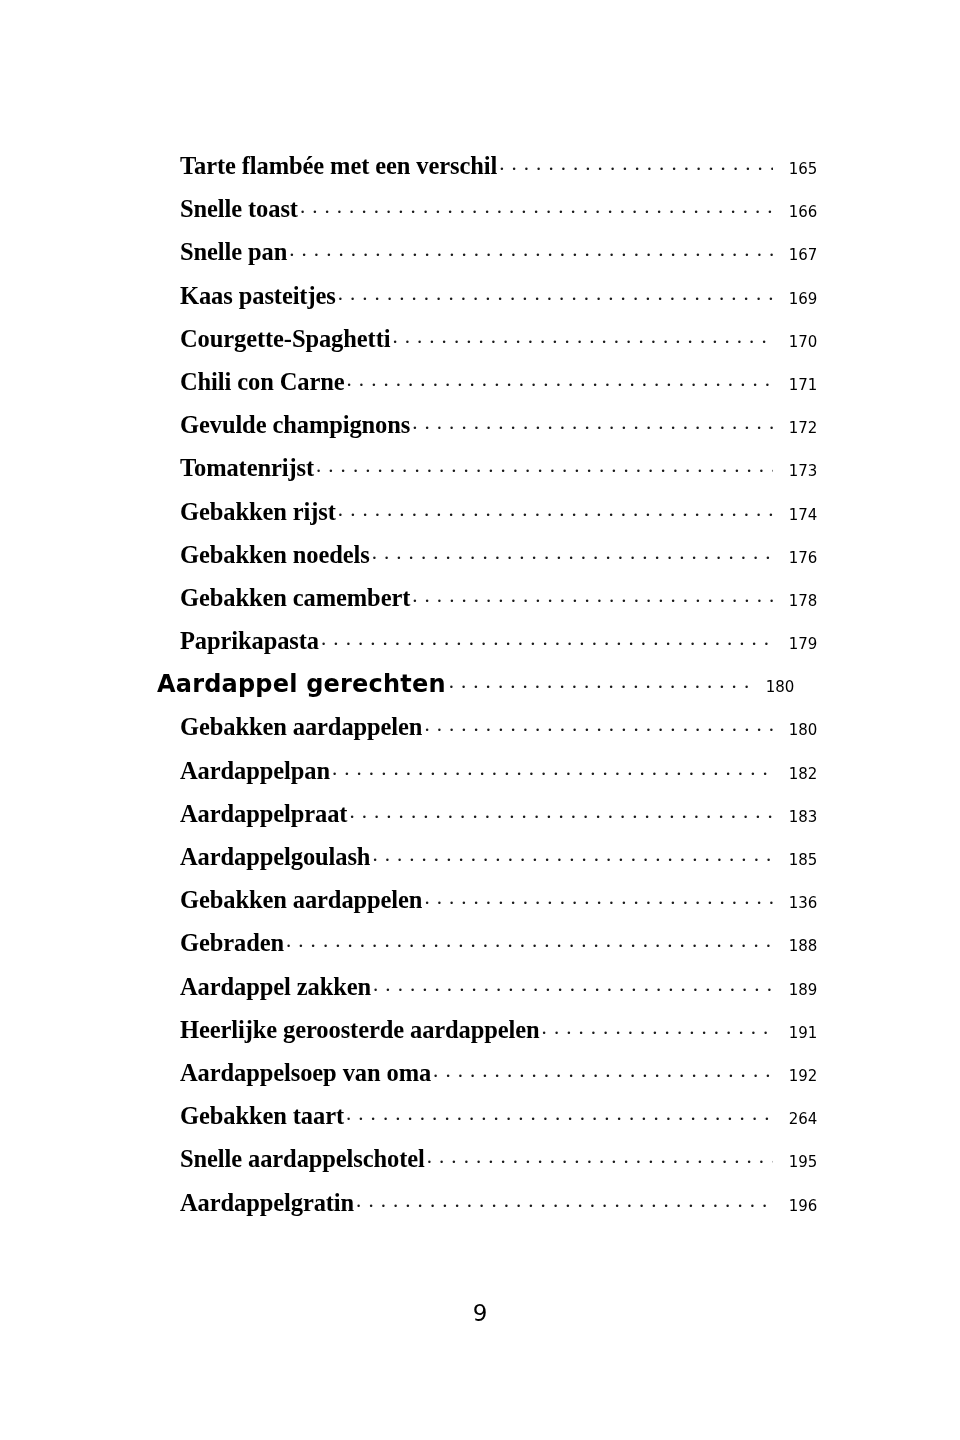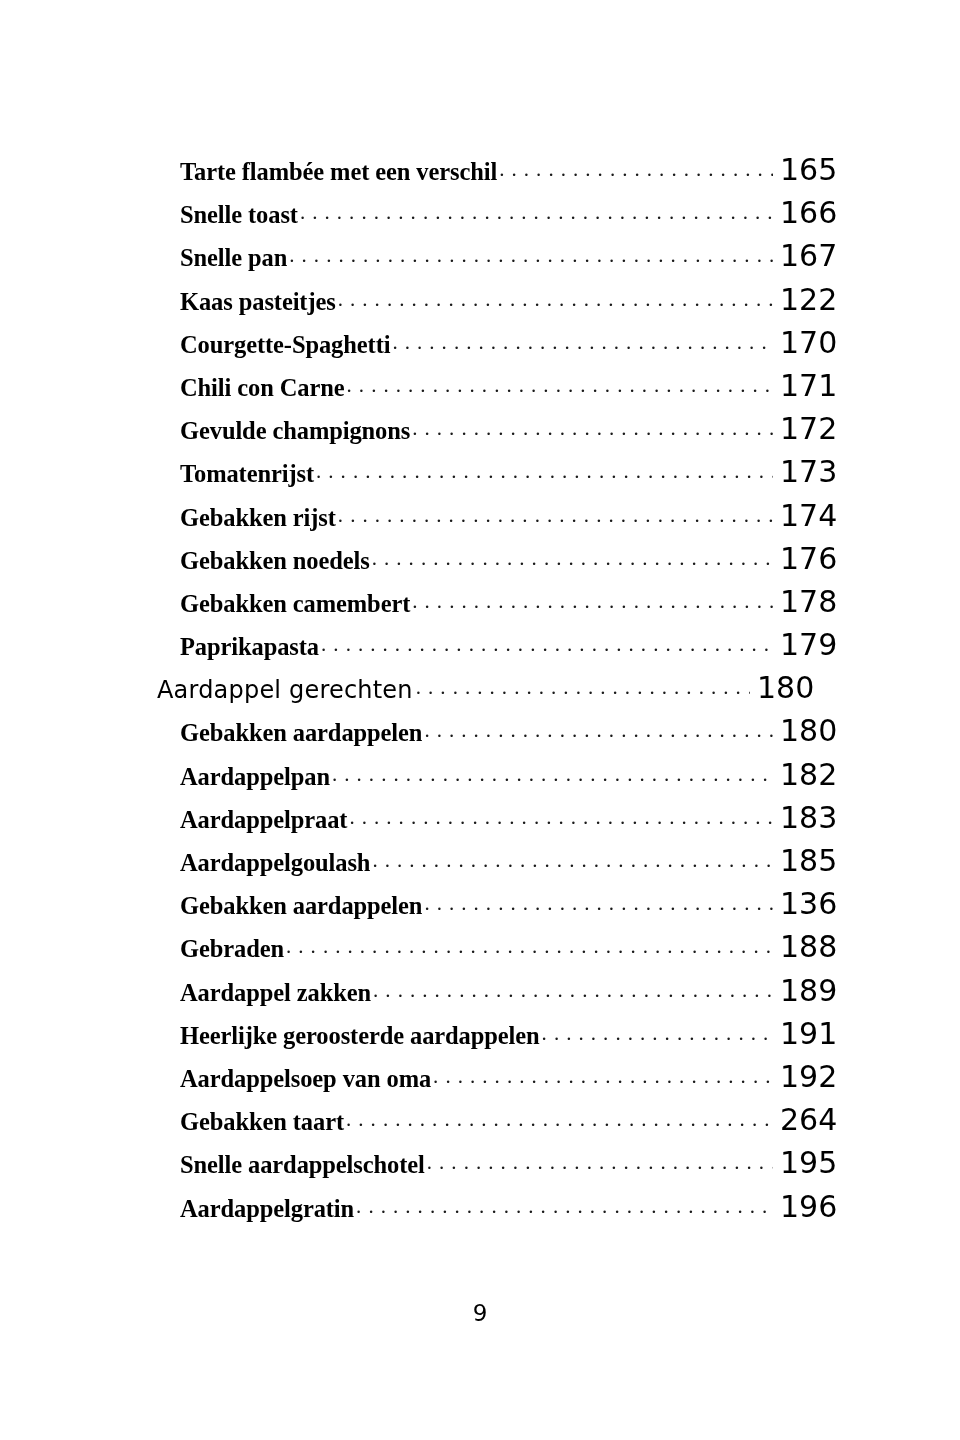--- a/index.html
+++ b/index.html
@@ -49,21 +49,21 @@
   
   .toc-row.is-section {
     margin-left: 0px;
   }
   .toc-row.is-entry {
     margin-left: 23px;
   }
 
   .toc-row.is-section .toc-title {
     font-family: "DejaVu Sans", "Liberation Sans", sans-serif;
-    font-weight: 400;
+    font-weight: 700;
     font-size: 24px;
     letter-spacing: 0.2px;
     padding-right: 3px;
   }
 
   
   .toc-dots {
     flex: 1 1 auto;
     min-width: 8px;
     position: relative;
@@ -81,26 +81,26 @@
     font-size: 21px;
     line-height: 1;
     letter-spacing: 0.9px;
     color: #1a1a1a;
   }
 
   
   .toc-page {
     flex: 0 0 auto;
     width: 46px;
-    text-align: left;
+    text-align: center;
     white-space: nowrap;
     color: #000000;
     font-family: "DejaVu Sans", "Liberation Sans", sans-serif;
     font-weight: 400;
-    font-size: 30px;
+    font-size: 15px;
     padding-left: 7px;
   }
 
   
   .folio {
     position: absolute;
     left: 0;
     right: 0;
     top: 1300px;
     text-align: center;
@@ -127,21 +127,21 @@
         <span class="toc-page">166</span>
       </div>
       <div class="toc-row is-entry">
         <span class="toc-title">Snelle pan</span>
         <span class="toc-dots"></span>
         <span class="toc-page">167</span>
       </div>
       <div class="toc-row is-entry">
         <span class="toc-title">Kaas pasteitjes</span>
         <span class="toc-dots"></span>
-        <span class="toc-page">122</span>
+        <span class="toc-page">169</span>
       </div>
       <div class="toc-row is-entry">
         <span class="toc-title">Courgette-Spaghetti</span>
         <span class="toc-dots"></span>
         <span class="toc-page">170</span>
       </div>
       <div class="toc-row is-entry">
         <span class="toc-title">Chili con Carne</span>
         <span class="toc-dots"></span>
         <span class="toc-page">171</span>

